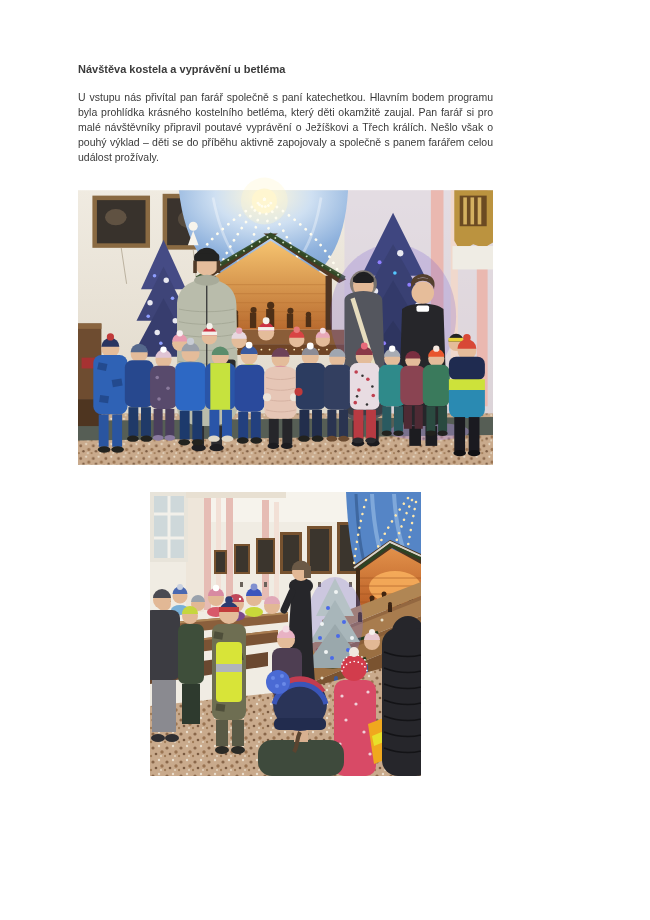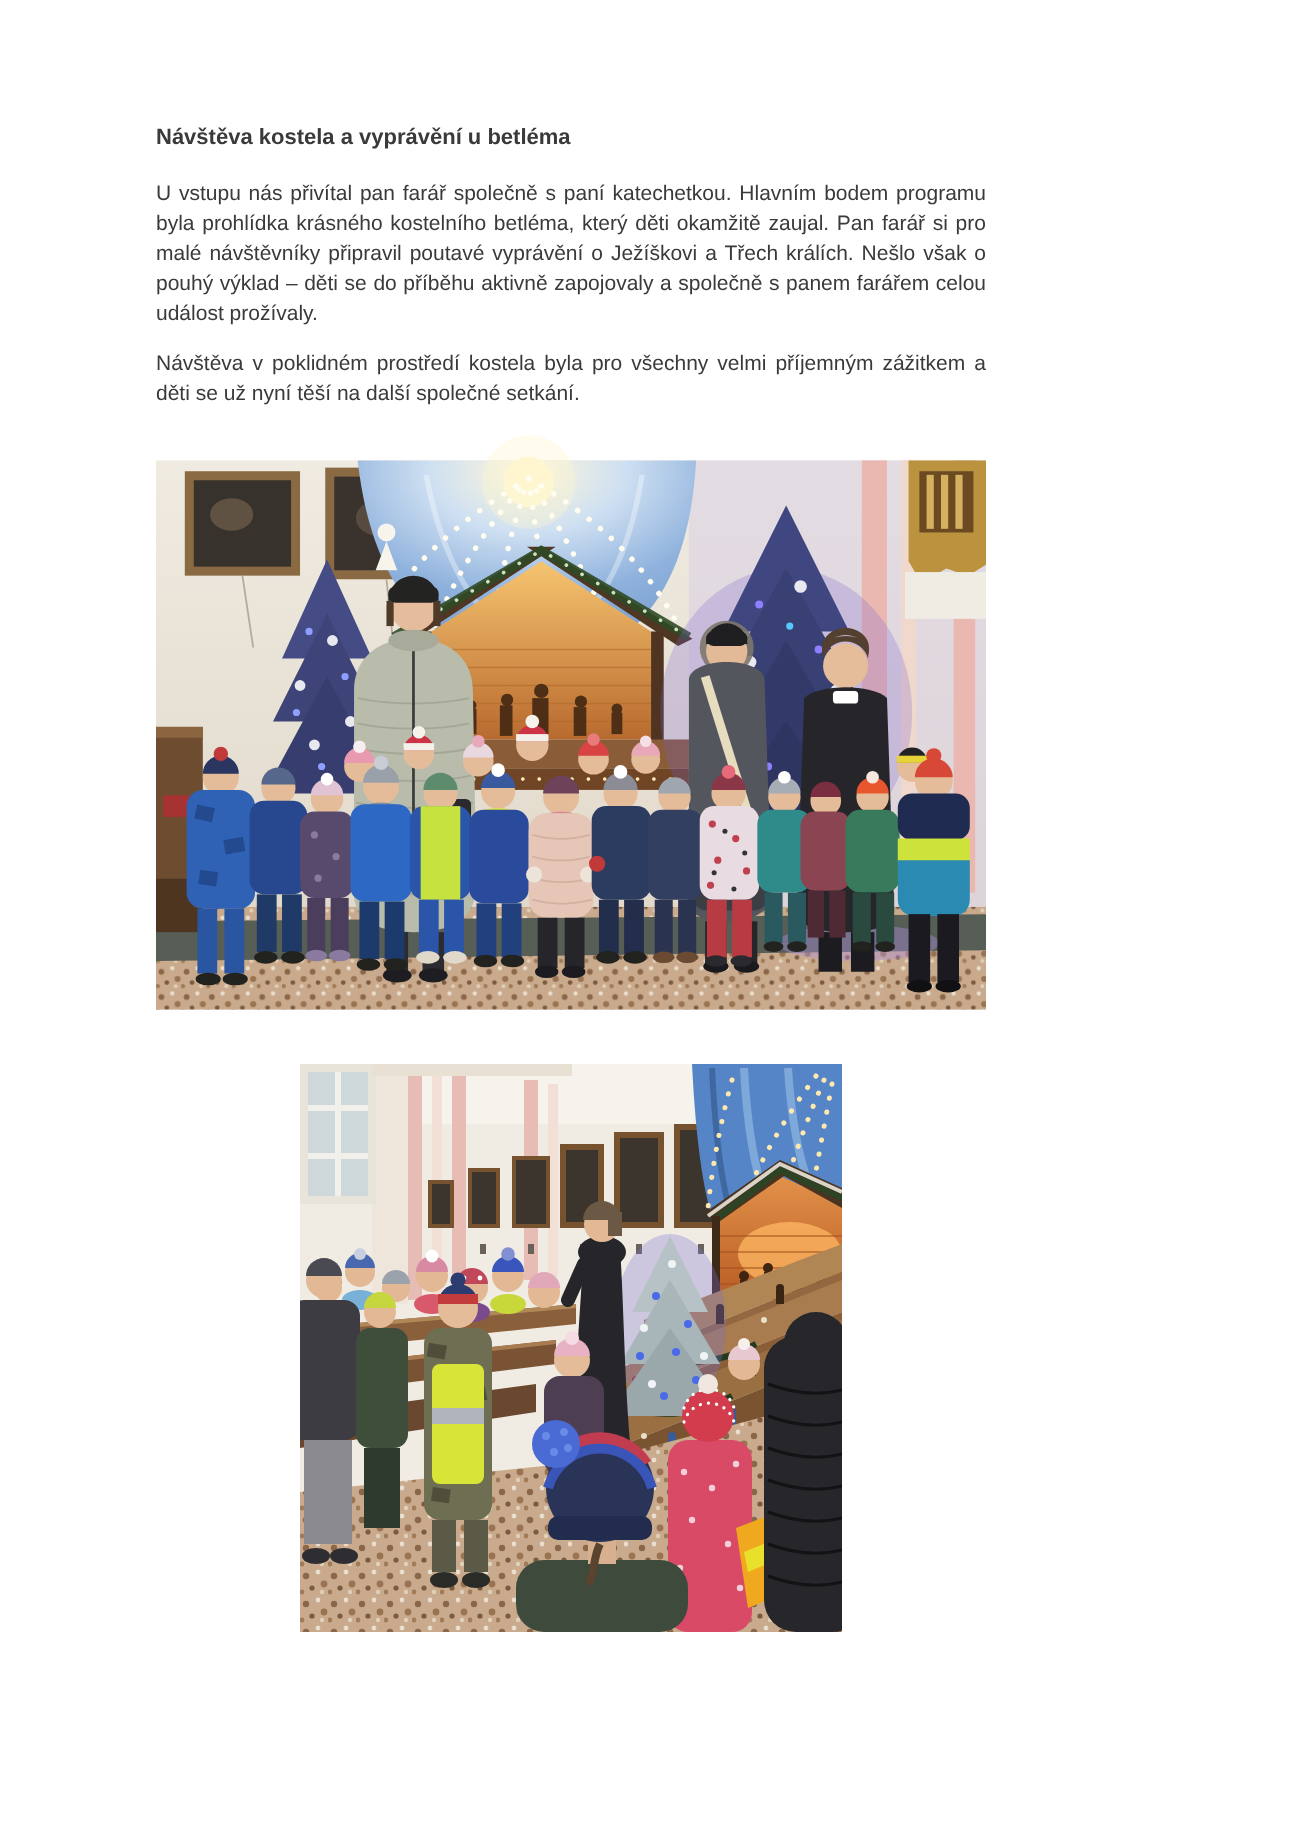--- a/index.html
+++ b/index.html
@@ -22,21 +22,20 @@
   .fig-2 { margin-top: 12px; }
   svg { display: block; }
 </style>
 </head>
 <body>
 
 <main class="page">
 
   <h1 class="doc-title">Návštěva kostela a vyprávění u betléma</h1>
   <p class="para">U vstupu nás přivítal pan farář společně s paní katechetkou. Hlavním bodem programu byla prohlídka krásného kostelního betléma, který děti okamžitě zaujal. Pan farář si pro malé návštěvníky připravil poutavé vyprávění o Ježíškovi a Třech králích. Nešlo však o pouhý výklad – děti se do příběhu aktivně zapojovaly a společně s panem farářem celou událost prožívaly.</p>
-  <p class="para">Návštěva v poklidném prostředí kostela byla pro všechny velmi příjemným zážitkem a děti se už nyní těší na další společné setkání.</p>
 
   <figure class="fig fig-1">
     <svg width="461" height="305" viewBox="0 0 461 305">
       <defs>
         <pattern id="tzA" width="14" height="14" patternUnits="userSpaceOnUse">
           <rect width="14" height="14" fill="#c9aa8c"></rect>
           <circle cx="3" cy="4" r="1.6" fill="#8a674a"></circle>
           <circle cx="9" cy="2" r="1.2" fill="#eadfce"></circle>
           <circle cx="12" cy="8" r="1.7" fill="#9a7452"></circle>
           <circle cx="6" cy="10" r="1.3" fill="#7a5a40"></circle>

